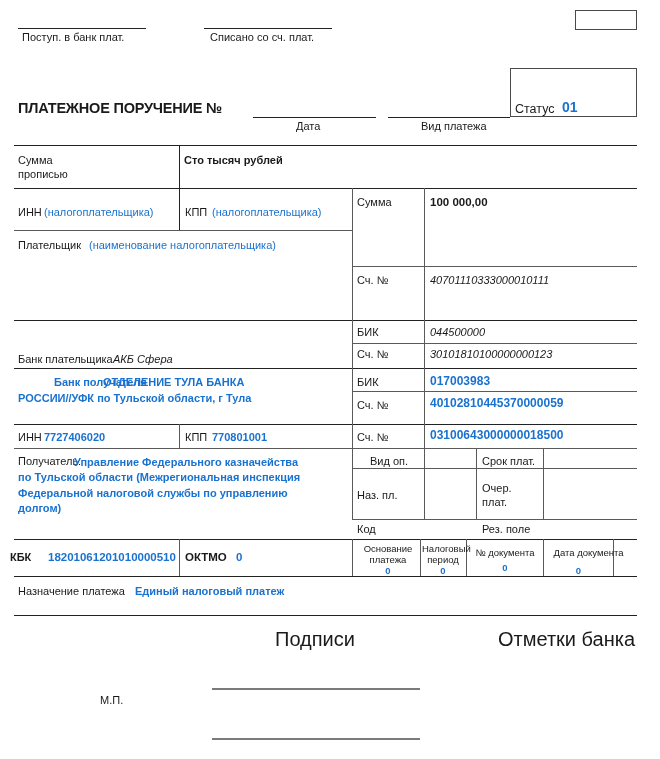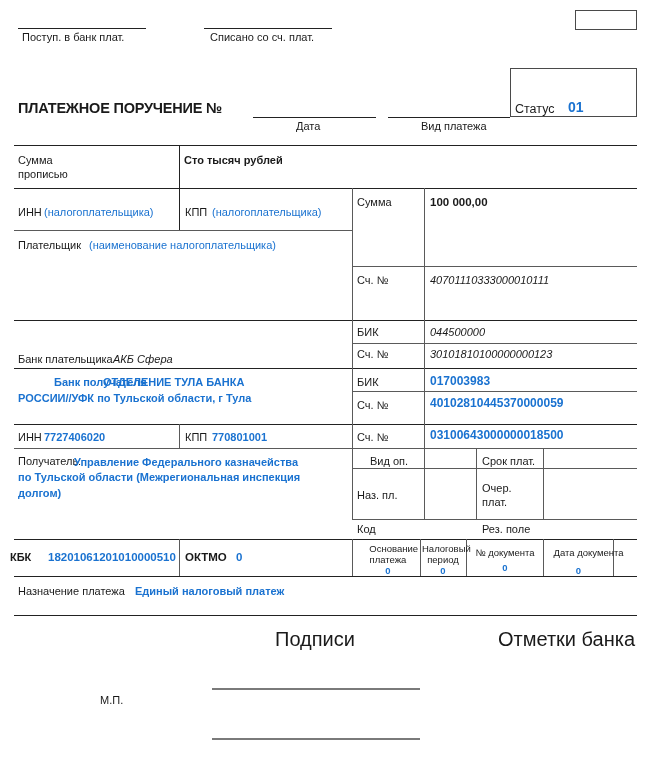--- a/index.html
+++ b/index.html
@@ -57,21 +57,21 @@
   <div class="hline" style="left:18px; top:28px; width:128px;"></div>
   <div class="lbl" style="left:22px; top:31px;">Поступ. в банк плат.</div>
 
   <div class="hline" style="left:204px; top:28px; width:128px;"></div>
   <div class="lbl" style="left:210px; top:31px;">Списано со сч. плат.</div>
 
   <div class="box" style="left:575px; top:10px; width:62px; height:20px;"></div>
 
   <div class="box" style="left:510px; top:68px; width:127px; height:49px;"></div>
   <div class="lbl" style="left:515px; top:103px; font-size:12.5px;">Статус</div>
-  <div class="lbl b blue" style="left:562px; top:101px; font-size:14px;margin-left:6px;">01</div>
+  <div class="lbl b blue" style="left:562px; top:101px; font-size:14px;">01</div>
 
   <div class="title" style="left:18px; top:100px;">ПЛАТЕЖНОЕ ПОРУЧЕНИЕ №</div>
 
   <div class="hline" style="left:253px; top:117px; width:123px;"></div>
   <div class="lbl" style="left:296px; top:120px;">Дата</div>
 
   <div class="hline" style="left:388px; top:117px; width:122px;"></div>
   <div class="lbl" style="left:421px; top:120px;">Вид платежа</div>
 
   <div class="hline" style="left:14px; top:145px; width:623px;"></div>
@@ -147,40 +147,41 @@
 
   <div class="lbl" style="left:357px; top:431px;">Сч. №</div>
   <div class="lbl b blue" style="left:430px; top:429px; font-size:12px;">03100643000000018500</div>
 
   <div class="lbl" style="left:18px; top:455px;">Получатель:</div>
   <div class="multi" style="left:74px; top:455px;">
     <span>Управление  Федерального  казначейства</span>
   </div>
   <div class="multi" style="left:18px; top:470px;">
     <span>по Тульской области (Межрегиональная инспекция</span>
+    <span>Федеральной налоговой службы по управлению</span>
     <span>долгом)</span>
   </div>
 
   <div class="lbl" style="left:357px; top:455px;margin-left:13px;">Вид оп.</div>
   <div class="lbl" style="left:482px; top:455px;">Срок плат.</div>
 
   <div class="lbl" style="left:357px; top:489px;">Наз. пл.</div>
   <div class="lbl" style="left:482px; top:482px;">Очер.</div>
   <div class="lbl" style="left:482px; top:496px;">плат.</div>
 
   <div class="lbl" style="left:357px; top:523px;">Код</div>
   <div class="lbl" style="left:482px; top:523px;">Рез. поле</div>
 
   <div class="lbl b" style="left:10px; top:551px; font-size:11px;">КБК</div>
   <div class="lbl b blue" style="left:48px; top:551px; font-size:11.5px;">18201061201010000510</div>
 
   <div class="lbl b" style="left:185px; top:551px; font-size:11.5px;">ОКТМО</div>
   <div class="lbl b blue" style="left:236px; top:551px; font-size:11.5px;">0</div>
 
-  <div class="lbl sm centered" style="left:358px; top:543px; width:60px; white-space:normal;text-align:right;">Основание</div>
+  <div class="lbl sm centered" style="left:358px; top:543px; width:60px; white-space:normal;">Основание</div>
   <div class="lbl sm centered" style="left:358px; top:554px; width:60px; white-space:normal;">платежа</div>
   <div class="lbl sm b blue centered" style="left:358px; top:565px; width:60px;">0</div>
 
   <div class="lbl sm centered" style="left:422px; top:543px; width:42px;">Налоговый</div>
   <div class="lbl sm centered" style="left:422px; top:554px; width:42px;">период</div>
   <div class="lbl sm b blue centered" style="left:422px; top:565px; width:42px;">0</div>
 
   <div class="lbl sm centered" style="left:468px; top:547px; width:74px;">№ документа</div>
   <div class="lbl sm b blue centered" style="left:468px; top:562px; width:74px;">0</div>
 

